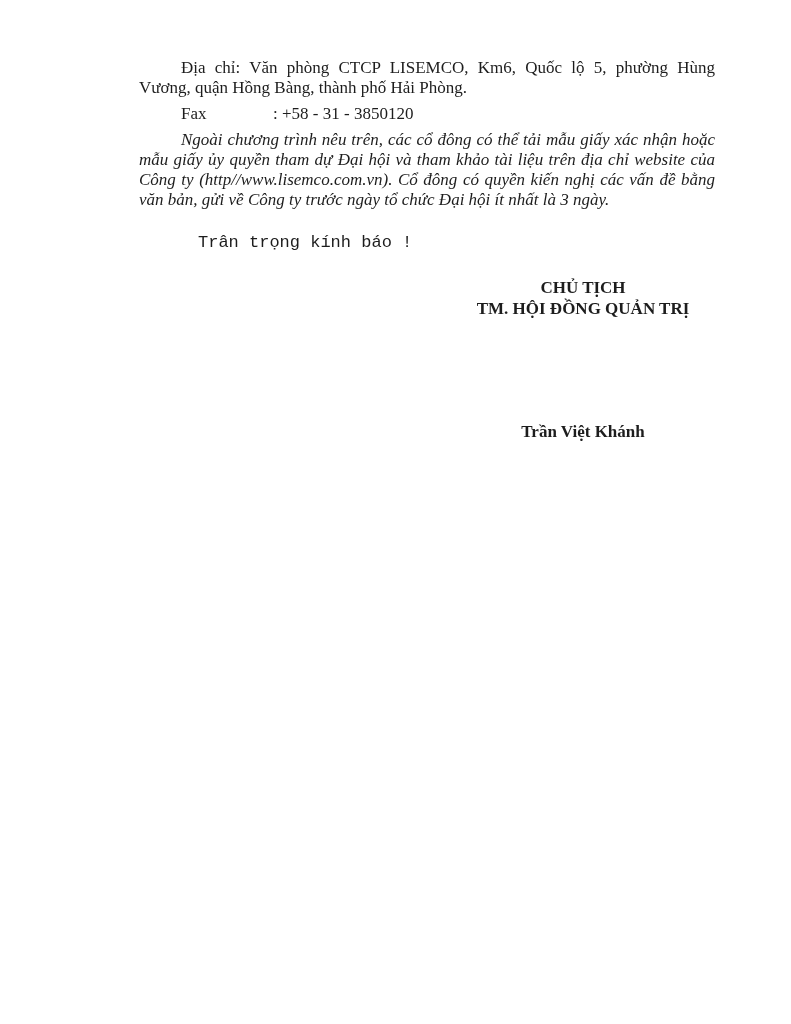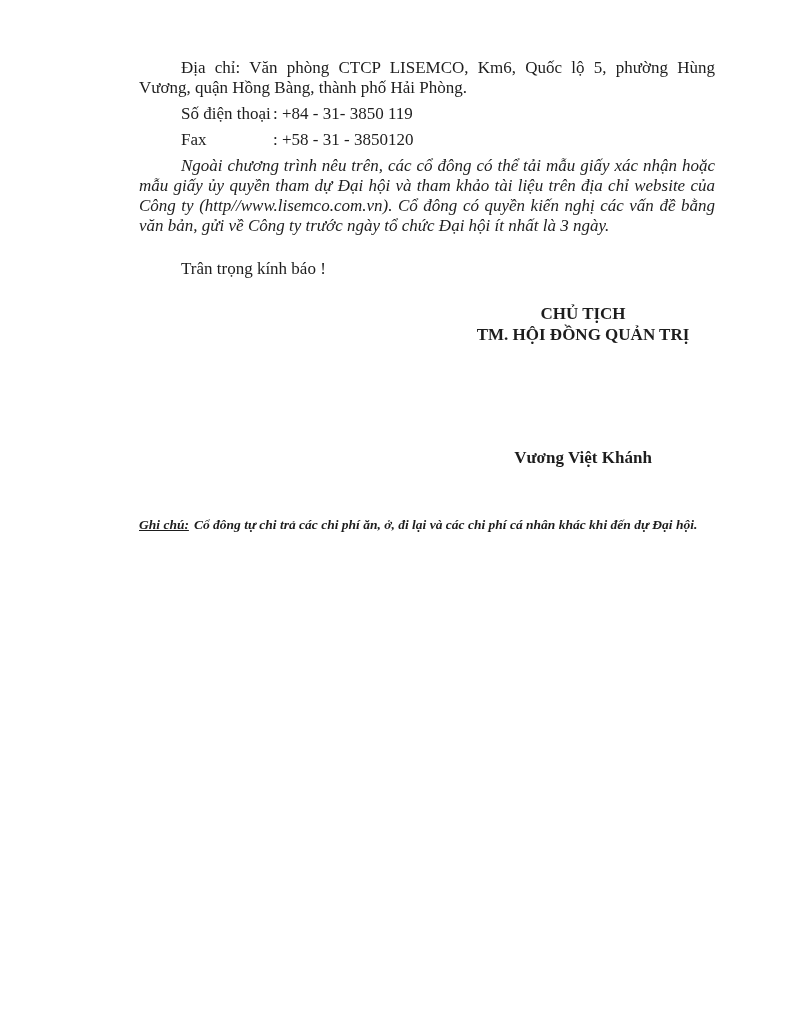--- a/index.html
+++ b/index.html
@@ -32,22 +32,23 @@
   .contact-line {
     margin: 0 0 6px 0;
     padding-left: 42px;
     text-align: left;
   }
   .contact-label {
     display: inline-block;
     min-width: 92px;
   }
   .closing {
-    margin: 0;
+    margin: 17px;
     padding-left: 42px;
+    font-family: Liberation Mono, monospace;
   }
   .signature-block {
     width: 320px;
     margin: 24px 0 0 284px;
     text-align: center;
     font-weight: bold;
     line-height: 21px;
   }
   .signature-name {
     margin-top: 102px;
@@ -68,36 +69,30 @@
     padding-left: 5px;
   }
 </style>
 </head>
 <body style="color: rgb(29, 29, 29);">
 
 <div class="page">
 
   <p class="para">Địa chỉ: Văn phòng CTCP LISEMCO, Km6, Quốc lộ 5, phường Hùng Vương, quận Hồng Bàng, thành phố Hải Phòng.</p>
 
-  <div class="contact-line">
-    <span class="contact-label">Số điện thoại</span><span>: +84 - 31- 3850 119</span>
-  </div>
 
   <div class="contact-line">
     <span class="contact-label">Fax</span><span>: +58 - 31 - 3850120</span>
   </div>
 
 
   <p class="para gap-after">Ngoài chương trình nêu trên, các cổ đông có thể tải mẫu giấy xác nhận hoặc mẫu giấy ủy quyền tham dự Đại hội và tham khảo tài liệu trên địa chỉ website của Công ty (http//www.lisemco.com.vn). Cổ đông có quyền kiến nghị các vấn đề bằng văn bản, gửi về Công ty trước ngày tổ chức Đại hội ít nhất là 3 ngày.</p>
 
   <p class="closing">Trân trọng kính báo !</p>
 
   <div class="signature-block">
     <div>CHỦ TỊCH</div>
     <div>TM. HỘI ĐỒNG QUẢN TRỊ</div>
-    <div class="signature-name">Vương Việt Khánh</div>
+    <div class="signature-name">Trần Việt Khánh</div>
   </div>
 
-  <div class="footnote">
-    <span class="footnote-label">Ghi chú:</span><span class="footnote-text">Cổ đông tự chi trả các chi phí ăn, ở, đi lại và các chi phí cá nhân khác khi đến dự Đại hội.</span>
-  </div>
 
 </div>
 
 </body></html>

